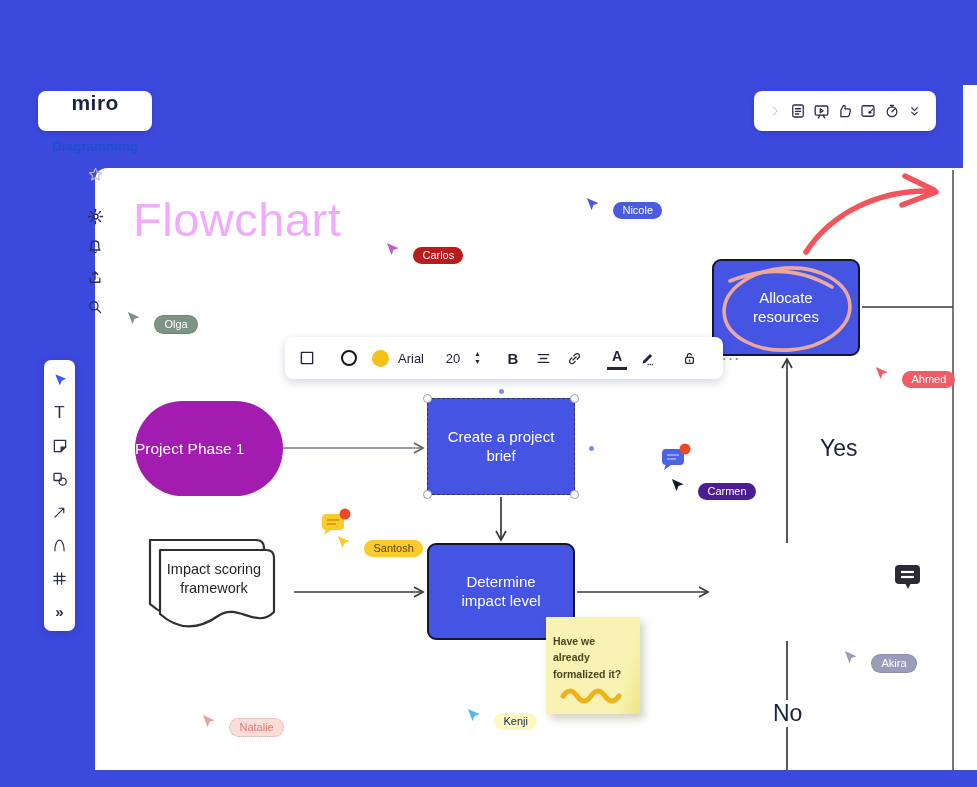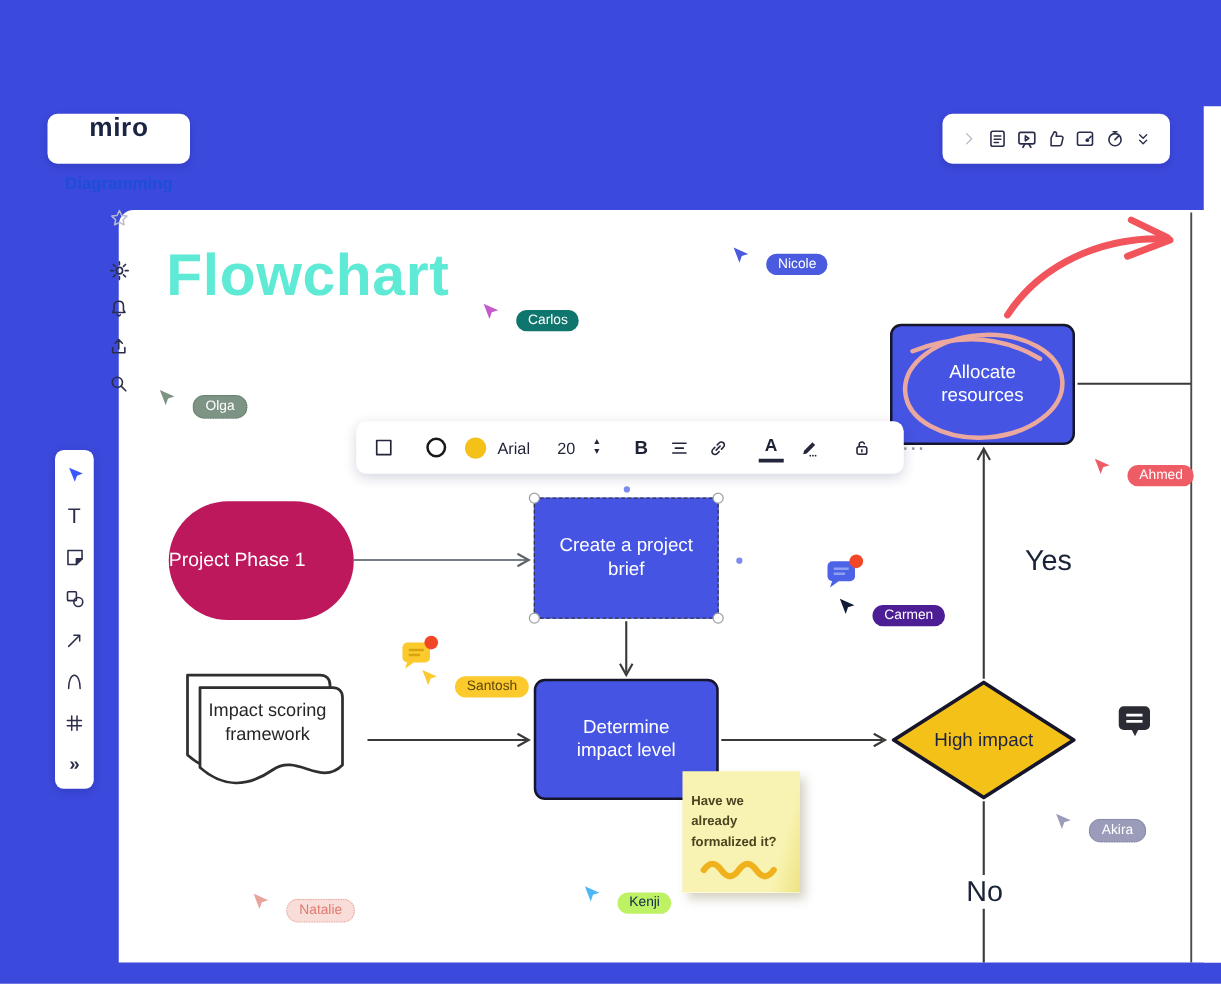--- a/index.html
+++ b/index.html
@@ -43,26 +43,26 @@
   .fmt-btn svg { stroke:#23253a; fill:none; stroke-width:1.8; stroke-linecap:round; stroke-linejoin:round; }
   .fmt-label { font-size:13px; color:#1f2136; }
   .fmt-bold { font-size:15px; font-weight:700; color:#1f2136; }
   .swatch-yellow { width:17px; height:17px; border-radius:50%; background:#f3c118; }
   .ring { width:16px; height:16px; border-radius:50%; border:2.6px solid #17171c; }
   .stepper { display:flex; flex-direction:column; line-height:6px; font-size:7px; color:#23253a; gap:2px; cursor:pointer;}
   .a-underline { font-size:14px; font-weight:600; color:#1f2136; border-bottom:3px solid #23253a; padding:0 1px 0 1px; line-height:15px;}
   .dots3 { font-size:13px; letter-spacing:2px; color:#8d90a0; font-weight:700; }
 
   
-  .board-title { position:absolute; left:133px; top:192px; font-size:47px; font-weight:700; color:#5eead4; z-index:4; letter-spacing:.5px; }
+  .board-title { position:absolute; left:133px; top:192px; font-size:47px; font-weight:400; color:#f0abfc; z-index:4; letter-spacing:.5px; }
 
   
   .node { position:absolute; display:flex; align-items:center; text-align:center;
           color:#fff; font-size:15px; line-height:1.25; z-index:4; }
-  .n-start { left:135px; top:401px; width:148px; height:95px; background:#be185d; border-radius:48px; font-size:15.5px; }
+  .n-start { left:135px; top:401px; width:148px; height:95px; background:#a21caf; border-radius:48px; font-size:15.5px; }
   .n-brief { left:427px; top:398px; width:148px; height:97px; background:#4554e3; border:1.5px dashed #34344a; padding:6px 14px; }
   .n-determine { left:427px; top:543px; width:148px; height:97px; background:#4554e3; border:2px solid #15152b; border-radius:9px; padding:6px 14px; }
   .n-allocate { left:712px; top:259px; width:148px; height:97px; background:#4554e3; border:2px solid #15152b; border-radius:9px; padding:6px 18px; }
   .handle { position:absolute; width:9px; height:9px; background:#fff; border:1px solid #9aa0a6; border-radius:50%; z-index:5; }
   .h-tl { left:-5px; top:-5px; } .h-tr { right:-5px; top:-5px; } .h-bl { left:-5px; bottom:-5px; } .h-br { right:-5px; bottom:-5px; }
   .snap-dot { position:absolute; width:5px; height:5px; border-radius:50%; background:#7b8cf0; z-index:5; }
 
   .n-decision { left:712px; top:543px; width:150px; height:98px; z-index:4; position:absolute; }
   .n-decision .lbl { position:absolute; inset:0; display:flex; align-items:center; justify-content:center;
                      color:#1c2340; font-size:15px; }
@@ -81,28 +81,28 @@
 
   
   .edges, .annots { position:absolute; inset:0; width:977px; height:787px; pointer-events:none; }
   .edges { z-index:3; } .annots { z-index:7; }
 
   
   .cursor-tag { position:absolute; z-index:9; }
   .cursor-tag .pill { position:relative; left:9px; top:2px; display:inline-block; padding:2.5px 9px; border-radius:10px;
                       font-size:11px; color:#fff; white-space:nowrap; }
   .c-nicole { left:585px; top:197px; } .c-nicole .pill { background:#4b5be0; }
-  .c-carlos { left:385px; top:242px; } .c-carlos .pill { background:#0f766e; }
+  .c-carlos { left:385px; top:242px; } .c-carlos .pill { background:#b91c1c; }
   .c-olga   { left:126px; top:311px; } .c-olga .pill { background:#7d9384; border:1px dotted #5e7a66; color:#fff; }
   .c-ahmed  { left:874px; top:366px; } .c-ahmed .pill { background:#ee5d66; }
   .c-carmen { left:670px; top:478px; } .c-carmen .pill { background:#4c1d95; }
   .c-santosh{ left:336px; top:535px; } .c-santosh .pill { background:#fcca2c; color:#5b4708; }
   .c-akira  { left:843px; top:650px; } .c-akira .pill { background:#9a9cba; border:1px dotted #7d7fa3; }
   .c-natalie{ left:201px; top:714px; } .c-natalie .pill { background:#f8ddd8; border:1px dotted #e8a39c; color:#e07a70; }
-  .c-kenji  { left:466px; top:708px; } .c-kenji .pill { background:#bef264; color:#0f2a4a; }
+  .c-kenji  { left:466px; top:708px; } .c-kenji .pill { background:#fef9c3; color:#0f2a4a; }
 
   .bubble { position:absolute; z-index:8; }
 </style>
 </head>
 <body>
 
 <div id="page">
 
   <div class="right-sliver"></div>
   <div class="canvas"></div>
@@ -151,26 +151,20 @@
       <path d="M22 12 H128 C133 12 136 15 136 20 V74 C118 92 100 64 80 78 C60 92 40 92 22 76 Z" fill="#ffffff" stroke="#2f2f2f" stroke-width="2.2" stroke-linejoin="round"></path>
       <path d="M32 22 H138 C143 22 146 25 146 30 V84 C128 102 110 74 90 88 C70 102 50 102 32 86 Z" fill="#ffffff" stroke="#2f2f2f" stroke-width="2.2" stroke-linejoin="round"></path>
     </svg>
     <div class="lbl">Impact scoring framework</div>
   </div>
 
   <div class="node n-determine">
     <span>Determine impact level</span>
   </div>
 
-  <div class="n-decision">
-    <svg width="150" height="98" viewBox="0 0 150 98">
-      <polygon points="75,3 147,49 75,95 3,49" fill="#f3c118" stroke="#15152b" stroke-width="3" stroke-linejoin="round"></polygon>
-    </svg>
-    <div class="lbl">High impact</div>
-  </div>
 
   <div class="node n-allocate">
     <span>Allocate resources</span>
   </div>
 
   <div class="sticky">
     <div class="txt">Have we already formalized it?</div>
     <svg width="70" height="22" viewBox="0 0 70 22">
       <path d="M5 14 q7 -10 14 0 t14 0 t14 0 t14 0" fill="none" stroke="#f0b21c" stroke-width="5" stroke-linecap="round"></path>
     </svg>

